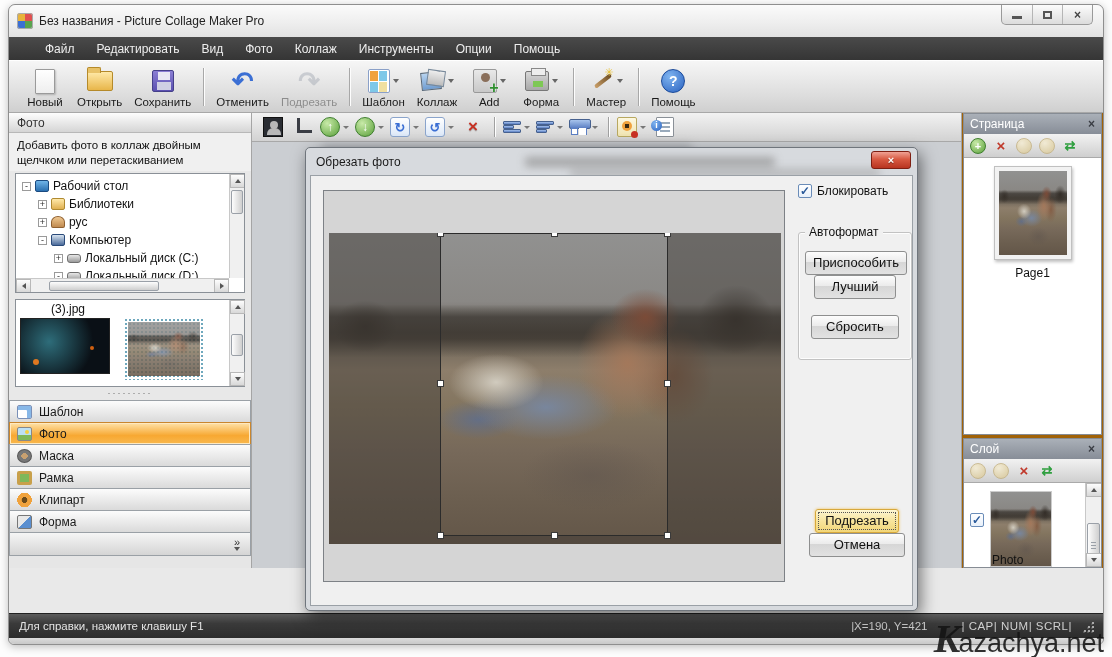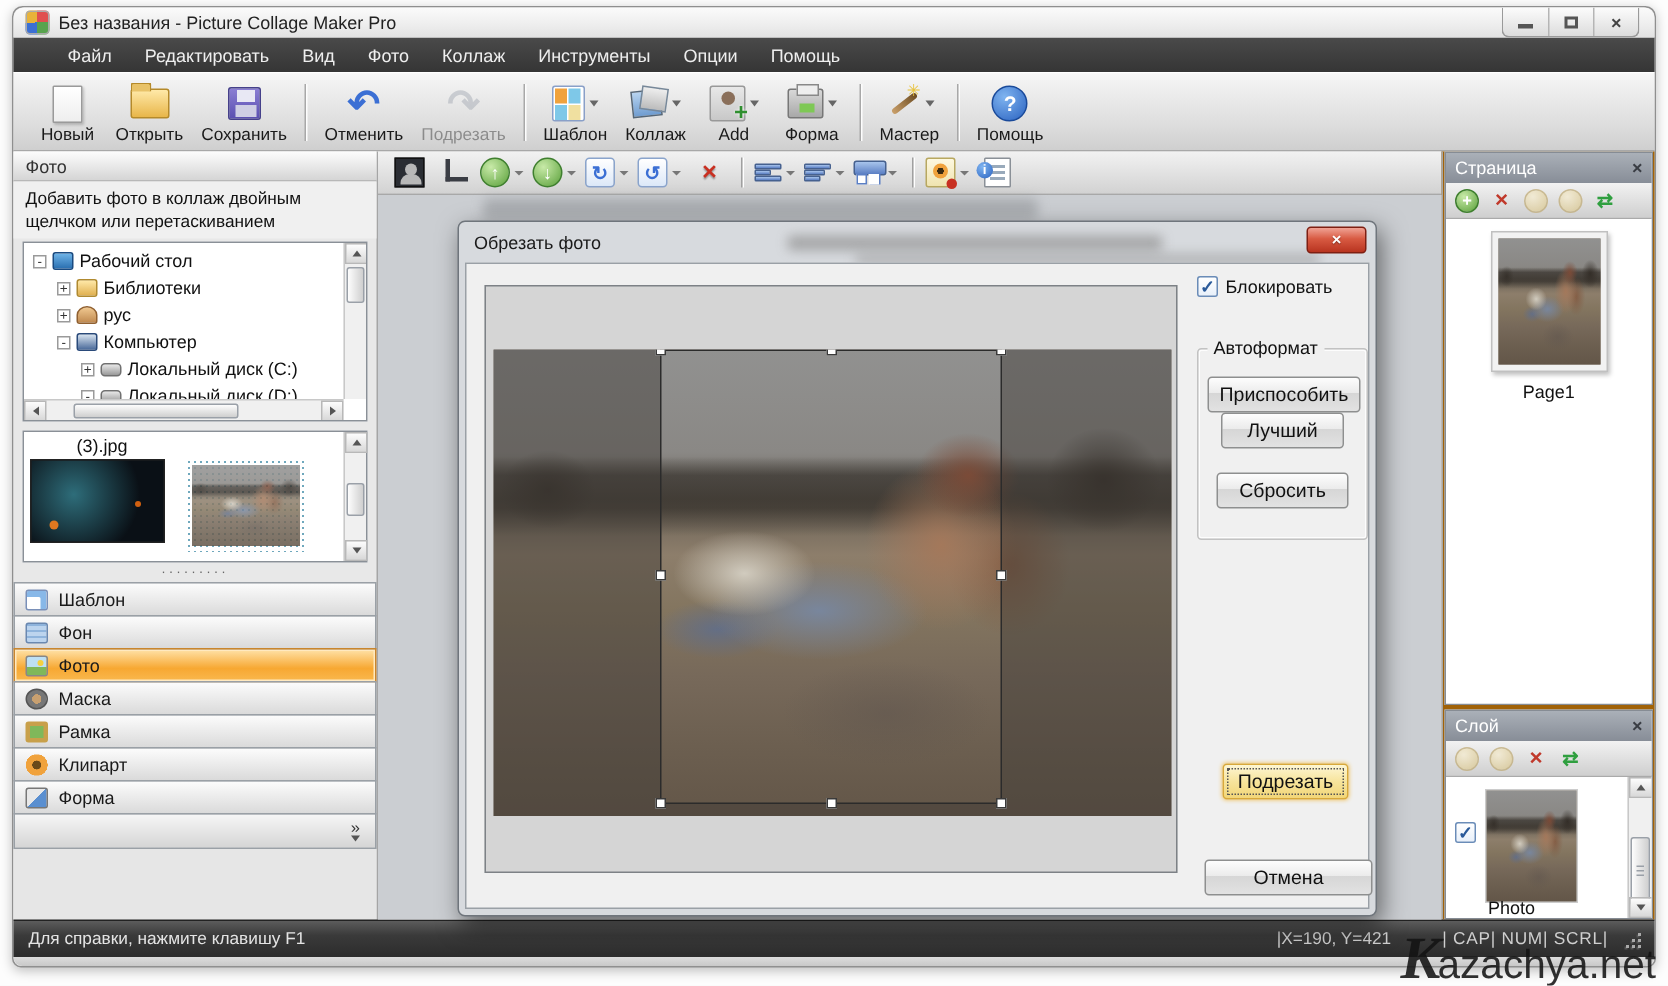--- a/index.html
+++ b/index.html
@@ -3,21 +3,21 @@
 <meta charset="utf-8">
 <style>
   * { margin:0; padding:0; box-sizing:border-box; }
   html,body { width:1112px; height:657px; background:#ffffff; font-family:"Liberation Sans", sans-serif; overflow:hidden; }
   .page { position:relative; width:1112px; height:657px; background:#fdfdfd; }
 
   
   .appwin { position:absolute; left:8px; top:4px; width:1096px; height:641px;
     border:1px solid #8f8f8f; border-radius:7px 7px 6px 6px;
     background:#e9e9e9; box-shadow:0 2px 8px rgba(0,0,0,.25); display:flex; flex-direction:column; }
-  .titlebar { height:20px; display:flex; align-items:center; padding:5px 8px;
+  .titlebar { height:32px; display:flex; align-items:center; padding:5px 8px;
     background:linear-gradient(#fbfbfb,#ededed 60%,#e2e2e2); border-radius:7px 7px 0 0; position:relative; }
   .app-icon { width:16px; height:16px; margin-right:6px; position:relative; border-radius:3px;
     background:conic-gradient(#e05050 0 25%, #58a44e 0 50%, #3b6fd4 0 75%, #e8b33a 0); box-shadow:0 0 0 1px #aaa inset; }
   .title-text { font-size:12px; color:#222; }
   .winbtns { position:absolute; right:10px; top:0; display:flex; border:1px solid #9a9a9a; border-top:none;
     border-radius:0 0 5px 5px; overflow:hidden; background:linear-gradient(#fcfcfc,#dcdcdc); }
   .wbtn { width:30px; height:19px; display:flex; align-items:center; justify-content:center; border-left:1px solid #b5b5b5; cursor:default; }
   .wbtn:first-child { border-left:none; }
   .mindash { width:10px; height:3px; background:#555; margin-top:6px; }
   .maxbox { width:9px; height:8px; border:2px solid #555; }
@@ -169,21 +169,21 @@
   .layer-thumb { width:62px; height:76px; border:1px solid #ccc; background-color:#eee; }
   .layer-label { position:absolute; left:28px; bottom:0; font-size:12px; color:#111; }
   .layer-scroll { position:absolute; right:0; top:0; bottom:0; width:16px; background:#f0f0f0; border-left:1px solid #c8c8c8; }
   .layer-scroll .sb-arrow{width:16px;}
   .layer-scroll .dnarrow { position:absolute; bottom:0; }
   .layer-scroll .thumbv { position:absolute; left:1px; right:1px; top:40px; height:46px; background:linear-gradient(90deg,#fdfdfd,#cfcfcf); border:1px solid #9aa0a8; border-radius:2px; }
   .thumbv i { display:block; height:1px; background:#9aa0a8; margin:2px 3px; }
   .thumbv { padding-top:16px; }
 
   
-  .statusbar { height:25px; background:linear-gradient(#5c5c5c,#3a3a3a 40%,#2c2c2c); border-top:1px solid #222; display:flex; align-items:center; color:#e4e4e4; font-size:11.5px; padding:0 8px 0 10px; border-radius:0 0 0 0; }
+  .statusbar { height:25px; background:linear-gradient(#5c5c5c,#3a3a3a 40%,#2c2c2c); border-top:1px solid #222; display:flex; align-items:center; color:#e4e4e4; font-size:11.5px; padding:0 8px 0 10px; border-radius:0 0 0 0;margin-top:45px; }
   .sb-coords { margin-left:auto; color:#cfcfcf; }
   .sb-flags { margin-left:34px; color:#cfcfcf; letter-spacing:.5px; }
   .sb-grip { width:13px; height:13px; margin-left:10px; position:relative; }
   .sb-grip b { position:absolute; width:2px; height:2px; background:#aaa; box-shadow:-1px 1px 0 #555; }
   .sb-grip b:nth-child(1){ right:1px; bottom:1px; }
   .sb-grip b:nth-child(2){ right:5px; bottom:1px; }
   .sb-grip b:nth-child(3){ right:1px; bottom:5px; }
   .sb-grip b:nth-child(4){ right:9px; bottom:1px; }
   .sb-grip b:nth-child(5){ right:5px; bottom:5px; }
   .sb-grip b:nth-child(6){ right:1px; bottom:9px; }
@@ -226,21 +226,21 @@
   .h-bl{left:-4px;bottom:-4px;} .h-bm{left:110px;bottom:-4px;} .h-br{right:-4px;bottom:-4px;}
   .dlg-right { position:absolute; left:487px; top:8px; width:114px; }
   .lock-row { display:flex; align-items:flex-start; gap:5px; font-size:12px; color:#111; }
   .lock-row .cbx { margin-top:0; }
   .groupbox { margin-top:34px; border:1px solid #c2c2c2; box-shadow:inset 0 0 0 1px #fdfdfd; border-radius:3px; padding:18px 6px 20px; position:relative; }
   .gb-label { position:absolute; top:-8px; left:6px; background:#f0f0f0; padding:0 4px; font-size:12px; color:#111; }
   .w7btn { display:block; margin:0 auto; height:24px; background:linear-gradient(#fdfdfd,#ebebeb 45%,#d6d6d6 46%,#e2e2e2); border:1px solid #8e8f8f; border-radius:3px; font-size:13px; color:#111; text-align:center; line-height:22px; font-family:"Liberation Sans",sans-serif; }
   .btn-fit { width:102px; } .btn-best { width:82px; } .btn-reset { width:88px; margin-top:16px; }
   .dlg-actions { position:absolute; left:492px; top:333px; width:108px; }
   .btn-crop { width:84px; background:linear-gradient(#fdf6d4,#f7e49c 50%,#f2d678); border:1px solid #d8a83a; box-shadow:0 0 3px #f0c05a; outline:1px dotted #555; outline-offset:-4px; }
-  .btn-cancel { width:112px; margin-top:40px; }
+  .btn-cancel { width:96px; }
 
   
   .watermark { position:absolute; right:8px; bottom:-2px; z-index:60; color:#141414; opacity:.88; display:flex; align-items:baseline; }
   .wm-k { font-family:"Liberation Serif",serif; font-weight:bold; font-style:italic; font-size:40px; line-height:30px; letter-spacing:-2px; }
   .wm-rest { font-size:27px; letter-spacing:0; font-family:"Liberation Sans",sans-serif; }
 </style>
 </head>
 <body>
 
 <div class="page">
@@ -432,24 +432,20 @@
               </div>
           </div>
         </div>
 
         <div class="splitter">·········</div>
 
         <div class="accordion">
           <div class="acc-item">
             <span class="ai ai-template"></span>
             <span>Шаблон</span>
-          </div>
-          <div class="acc-item">
-            <span class="ai ai-bg"></span>
-            <span>Фон</span>
           </div>
           <div class="acc-item active">
             <span class="ai ai-photo"></span>
             <span>Фото</span>
           </div>
           <div class="acc-item">
             <span class="ai ai-mask"></span>
             <span>Маска</span>
           </div>
           <div class="acc-item">

